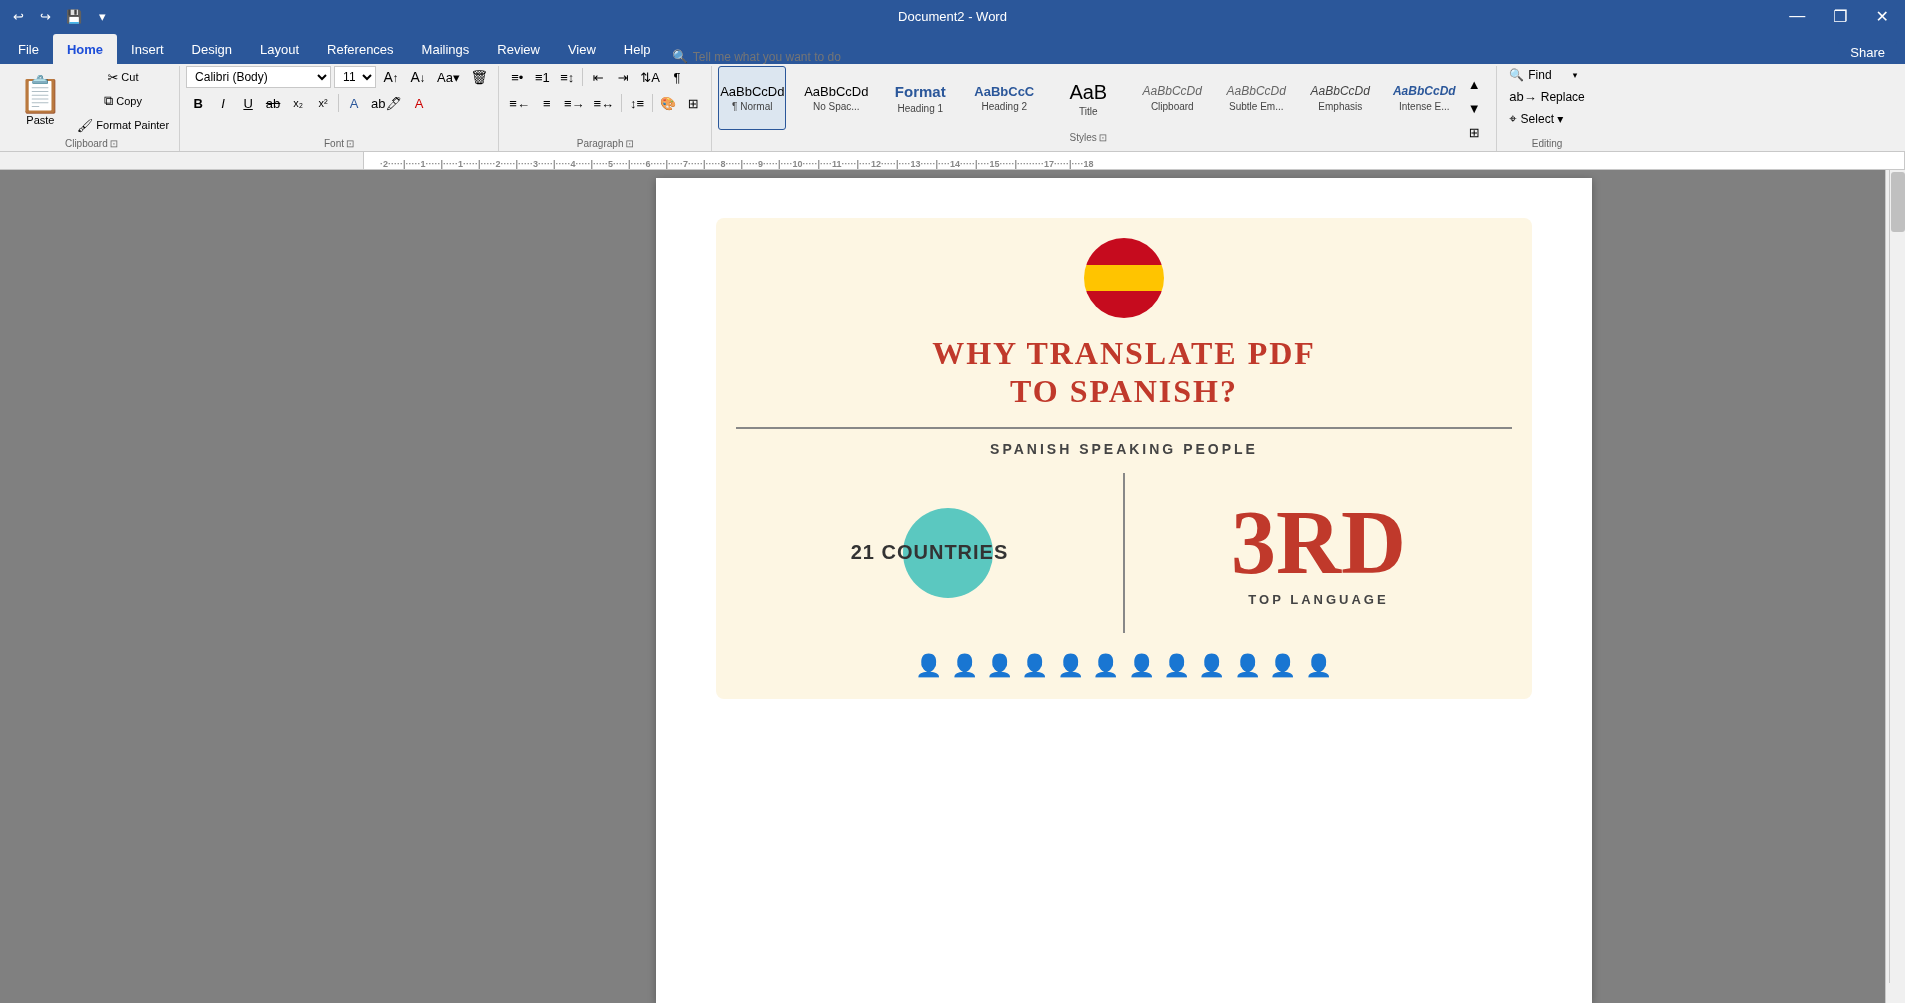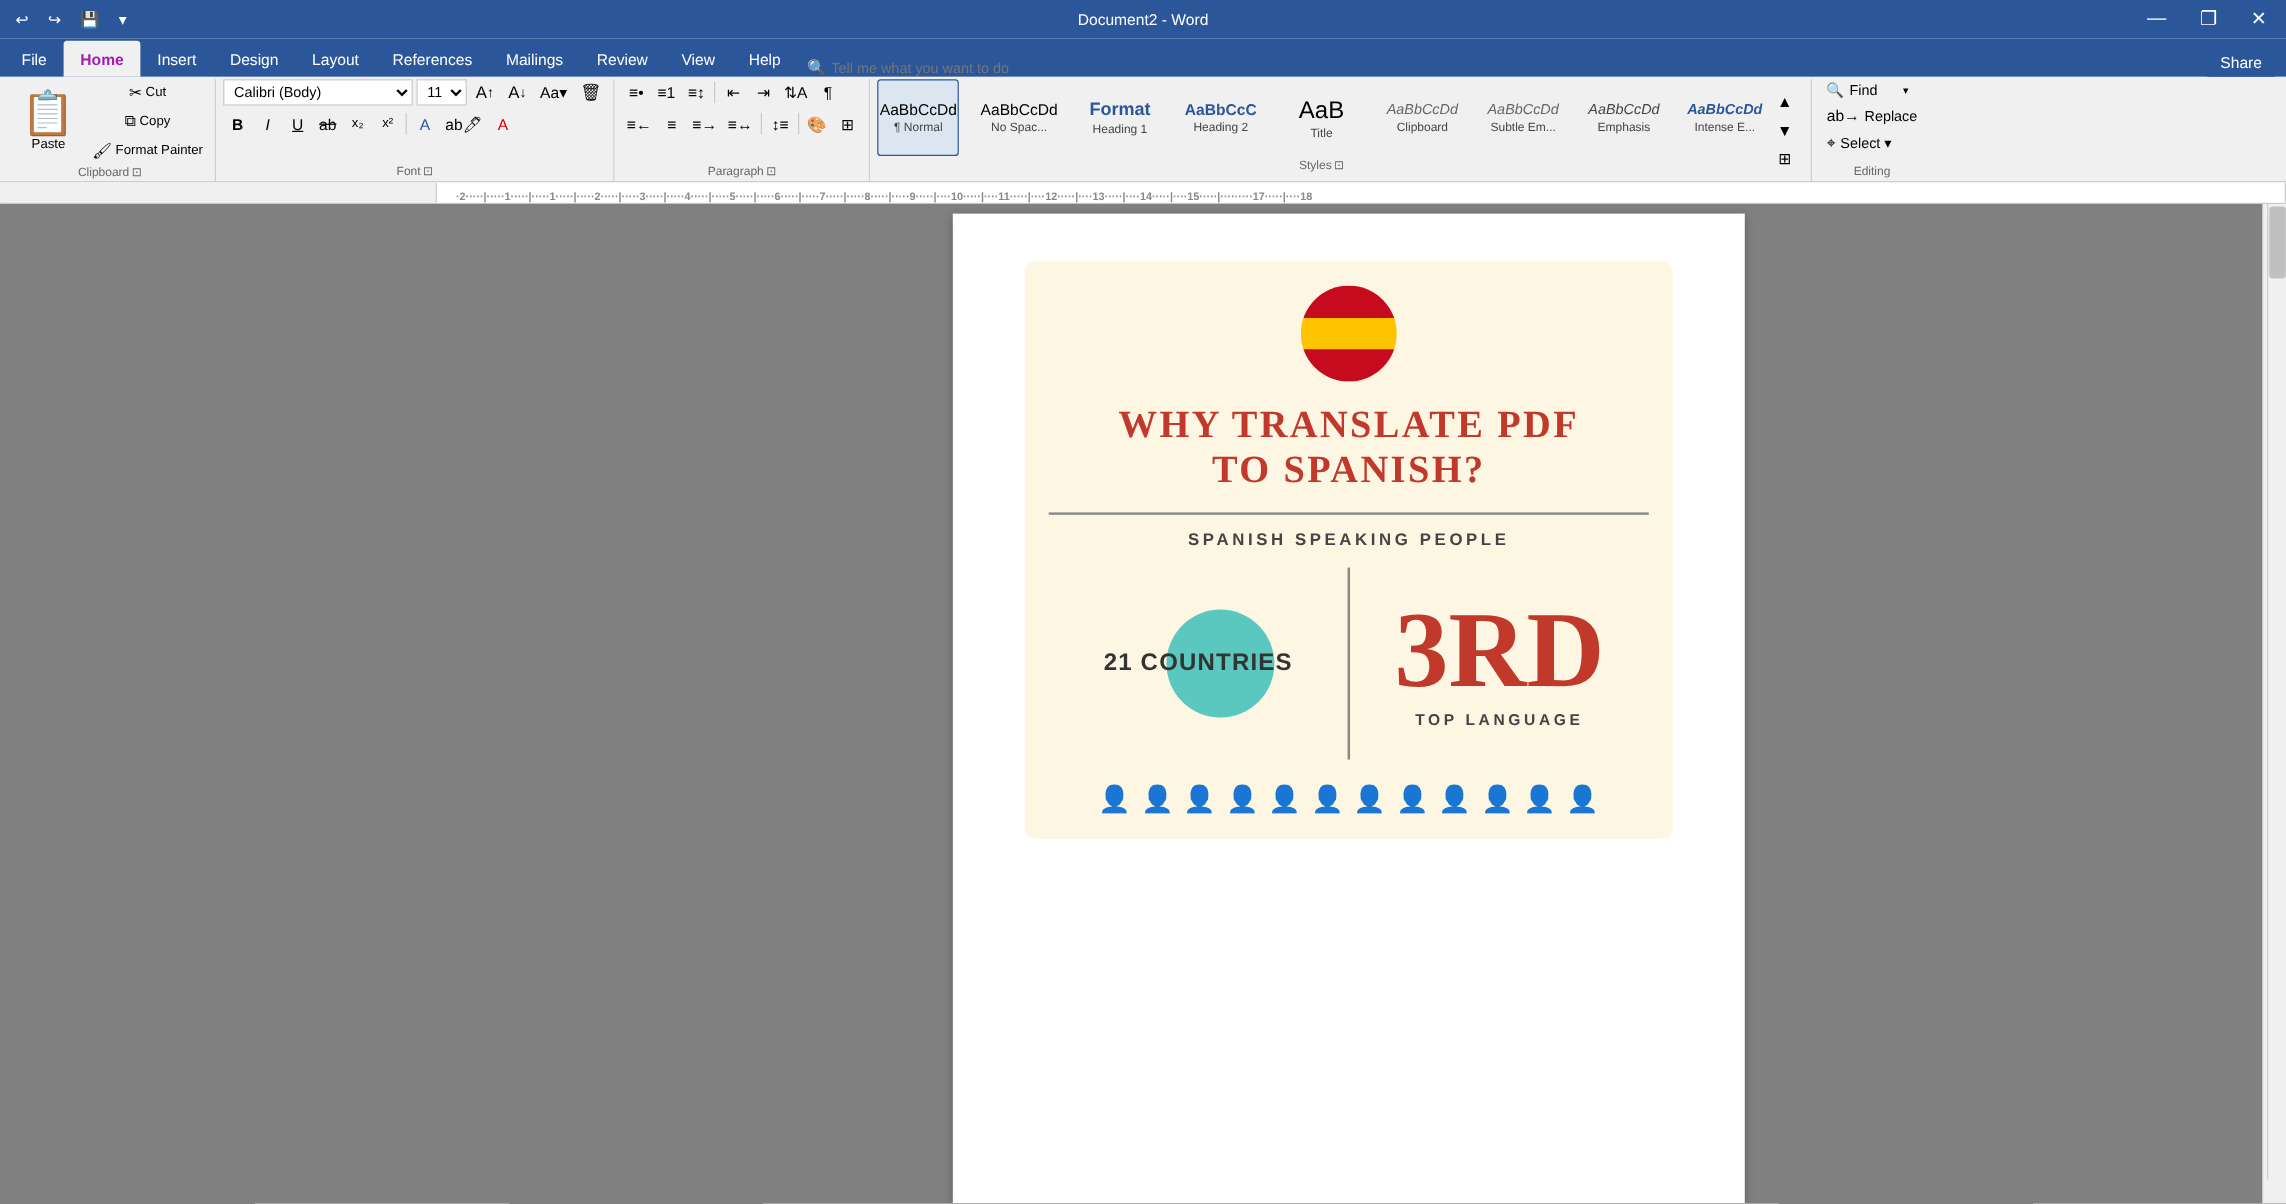--- a/index.html
+++ b/index.html
@@ -35,21 +35,21 @@
       color: white;
       cursor: pointer;
       border-radius: 3px 3px 0 0;
       height: 30px;
       display: flex;
       align-items: center;
       margin-top: 33px;
     }
     .ribbon-tab.active {
       background: #f0f0f0;
-      color: #a21caf;
+      color: #1d4ed8;
       font-weight: 600;
     }
 
     
     .ribbon {
       background: #f0f0f0;
       border-bottom: 1px solid #c8c8c8;
       display: flex;
       align-items: stretch;
       padding: 2px 4px 0;
@@ -106,21 +106,21 @@
     .paste-icon { font-size: 36px; line-height: 1; }
     .paste-label { font-size: 11px; margin-top: 1px; }
 
     
     .font-row { display: flex; align-items: center; gap: 3px; margin-bottom: 2px; }
     .font-select {
       border: 1px solid #c8c8c8;
       background: white;
       font-size: 12px;
       padding: 1px 4px;
-      width: 158px;
+      width: 145px;
       height: 22px;
       cursor: pointer;
     }
     .font-size-select {
       border: 1px solid #c8c8c8;
       background: white;
       font-size: 12px;
       padding: 1px 4px;
       width: 42px;
       height: 22px;
@@ -218,21 +218,21 @@
     .doc-area {
       flex: 1;
       background: #808080;
       display: flex;
       justify-content: center;
       padding-top: 8px;
       overflow: hidden;
     }
     .document {
       background: white;
-      width: 660px;
+      width: 936px;
       min-height: 100%;
       box-shadow: 0 2px 8px rgba(0,0,0,0.3);
       overflow: hidden;
     }
     .doc-content {
       padding: 40px 60px 20px;
     }
 
     
     .infographic {

